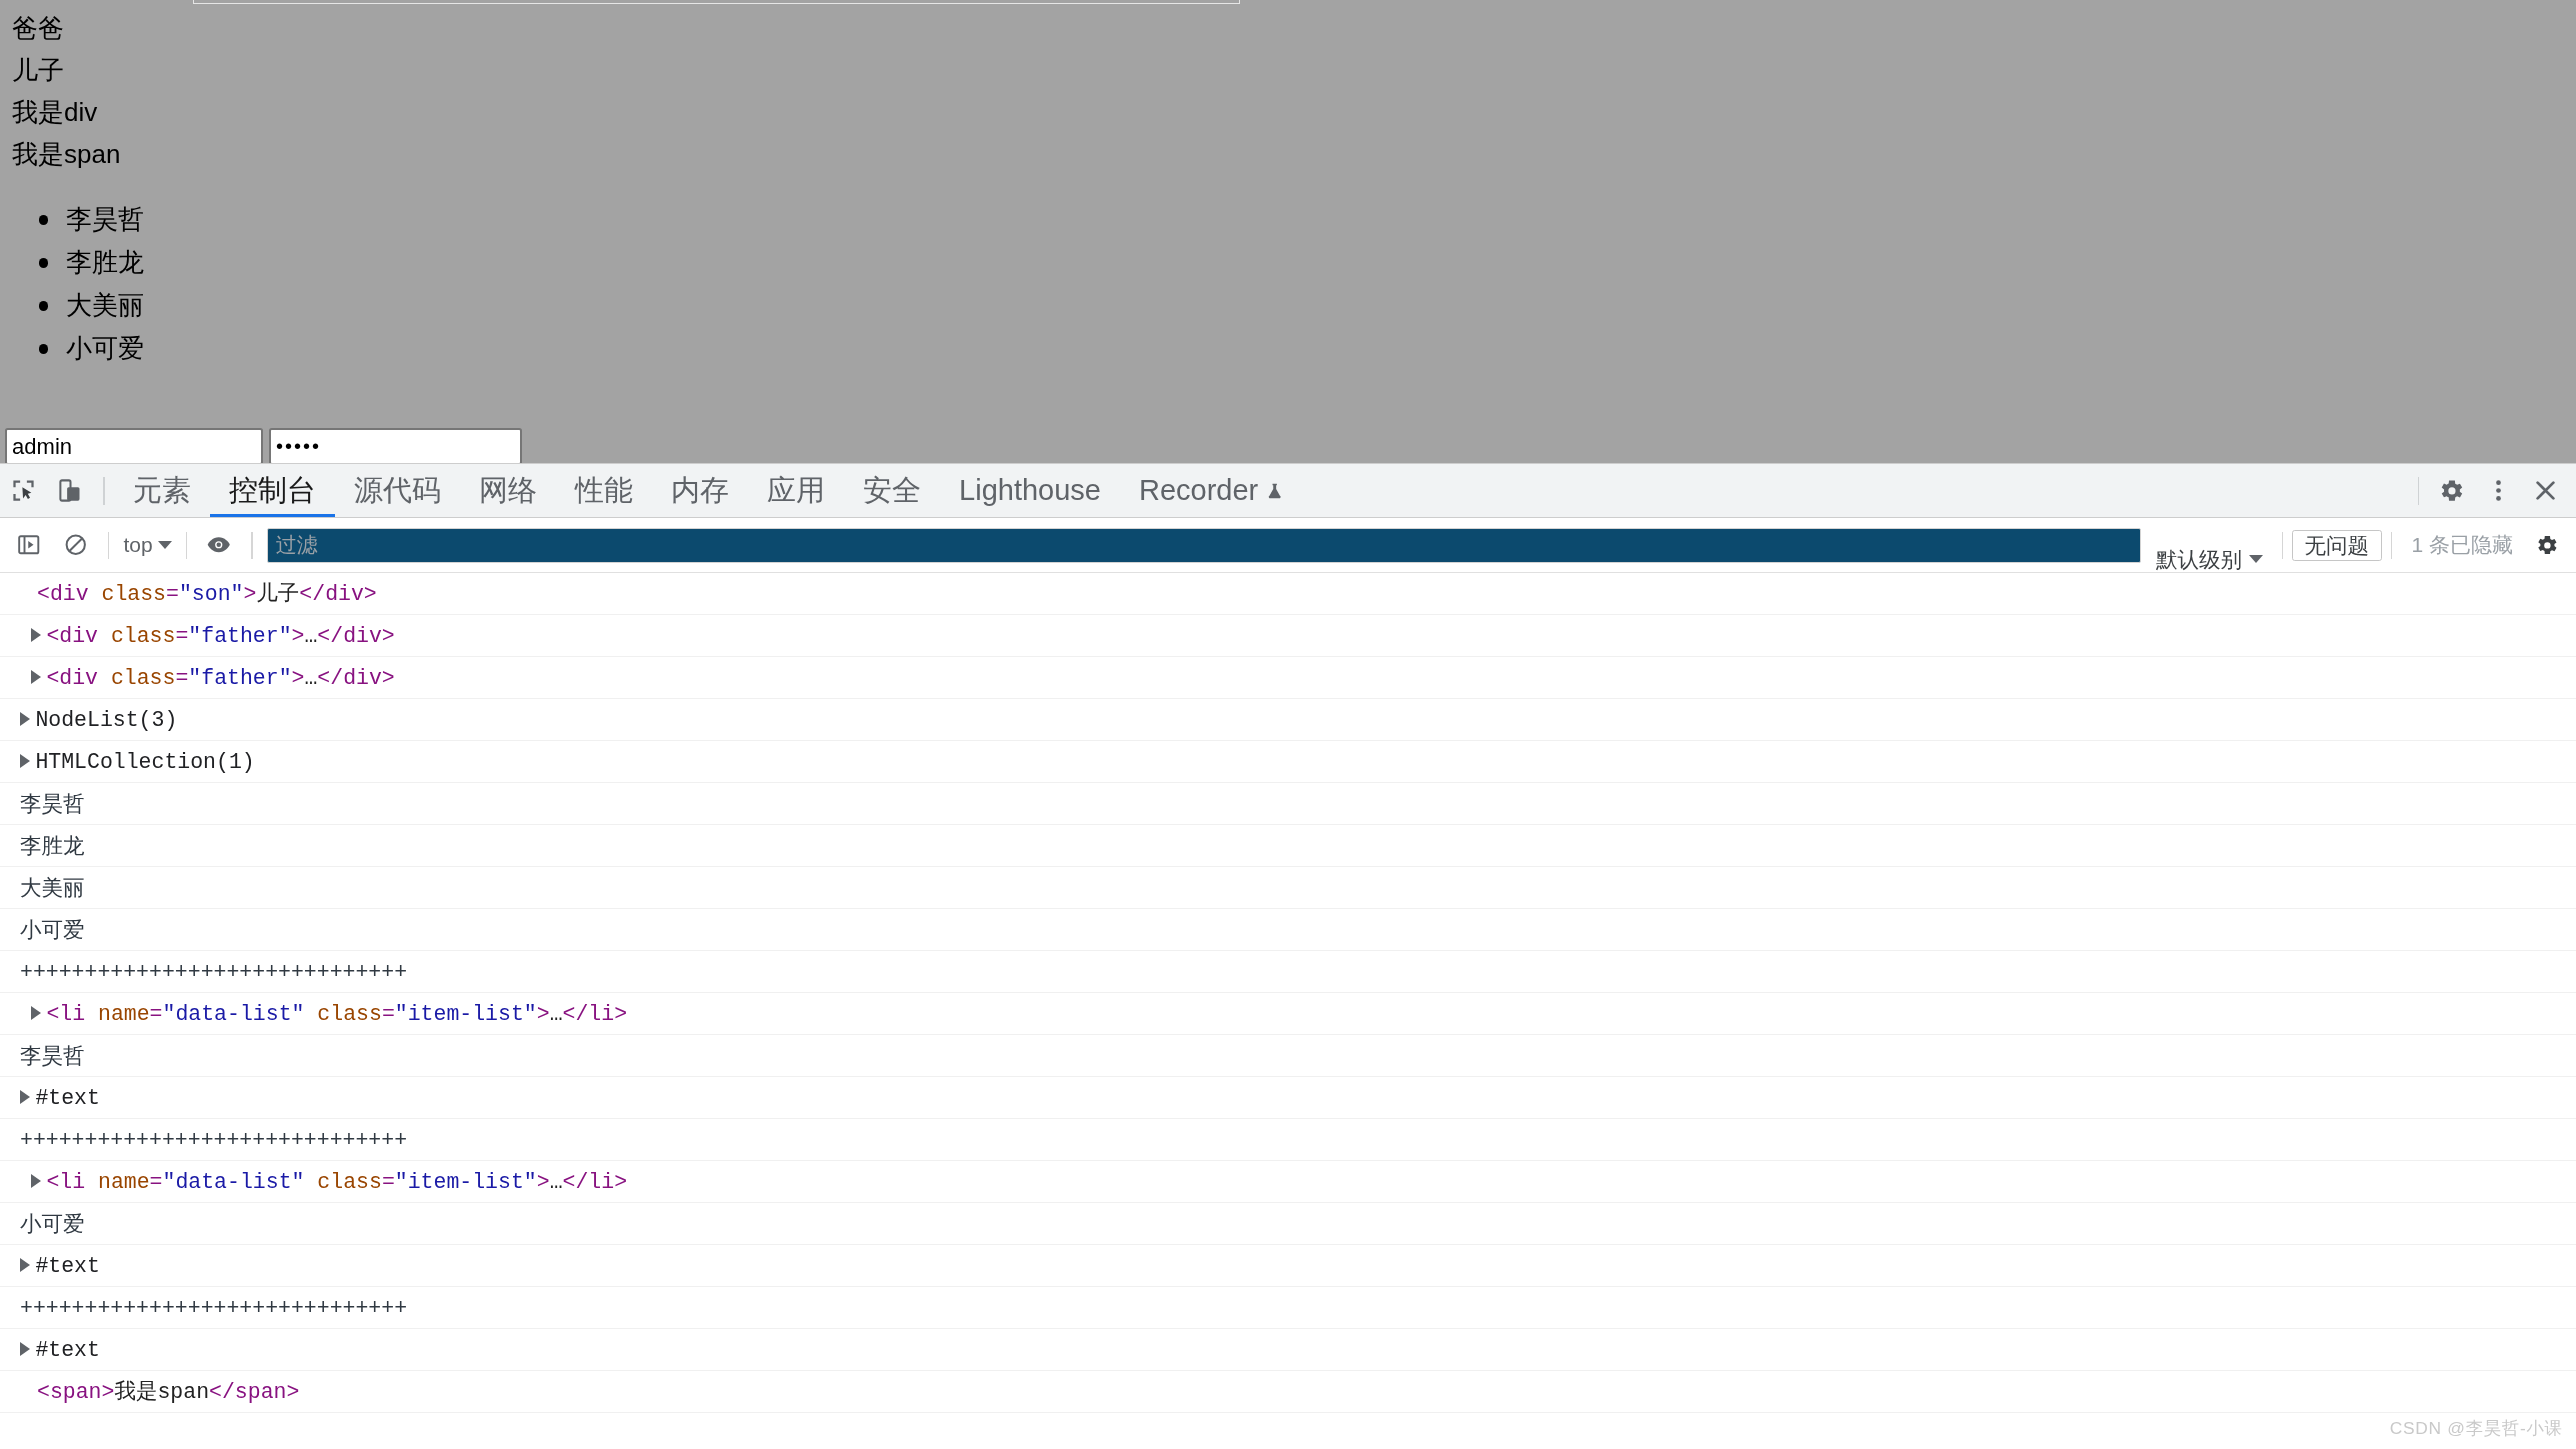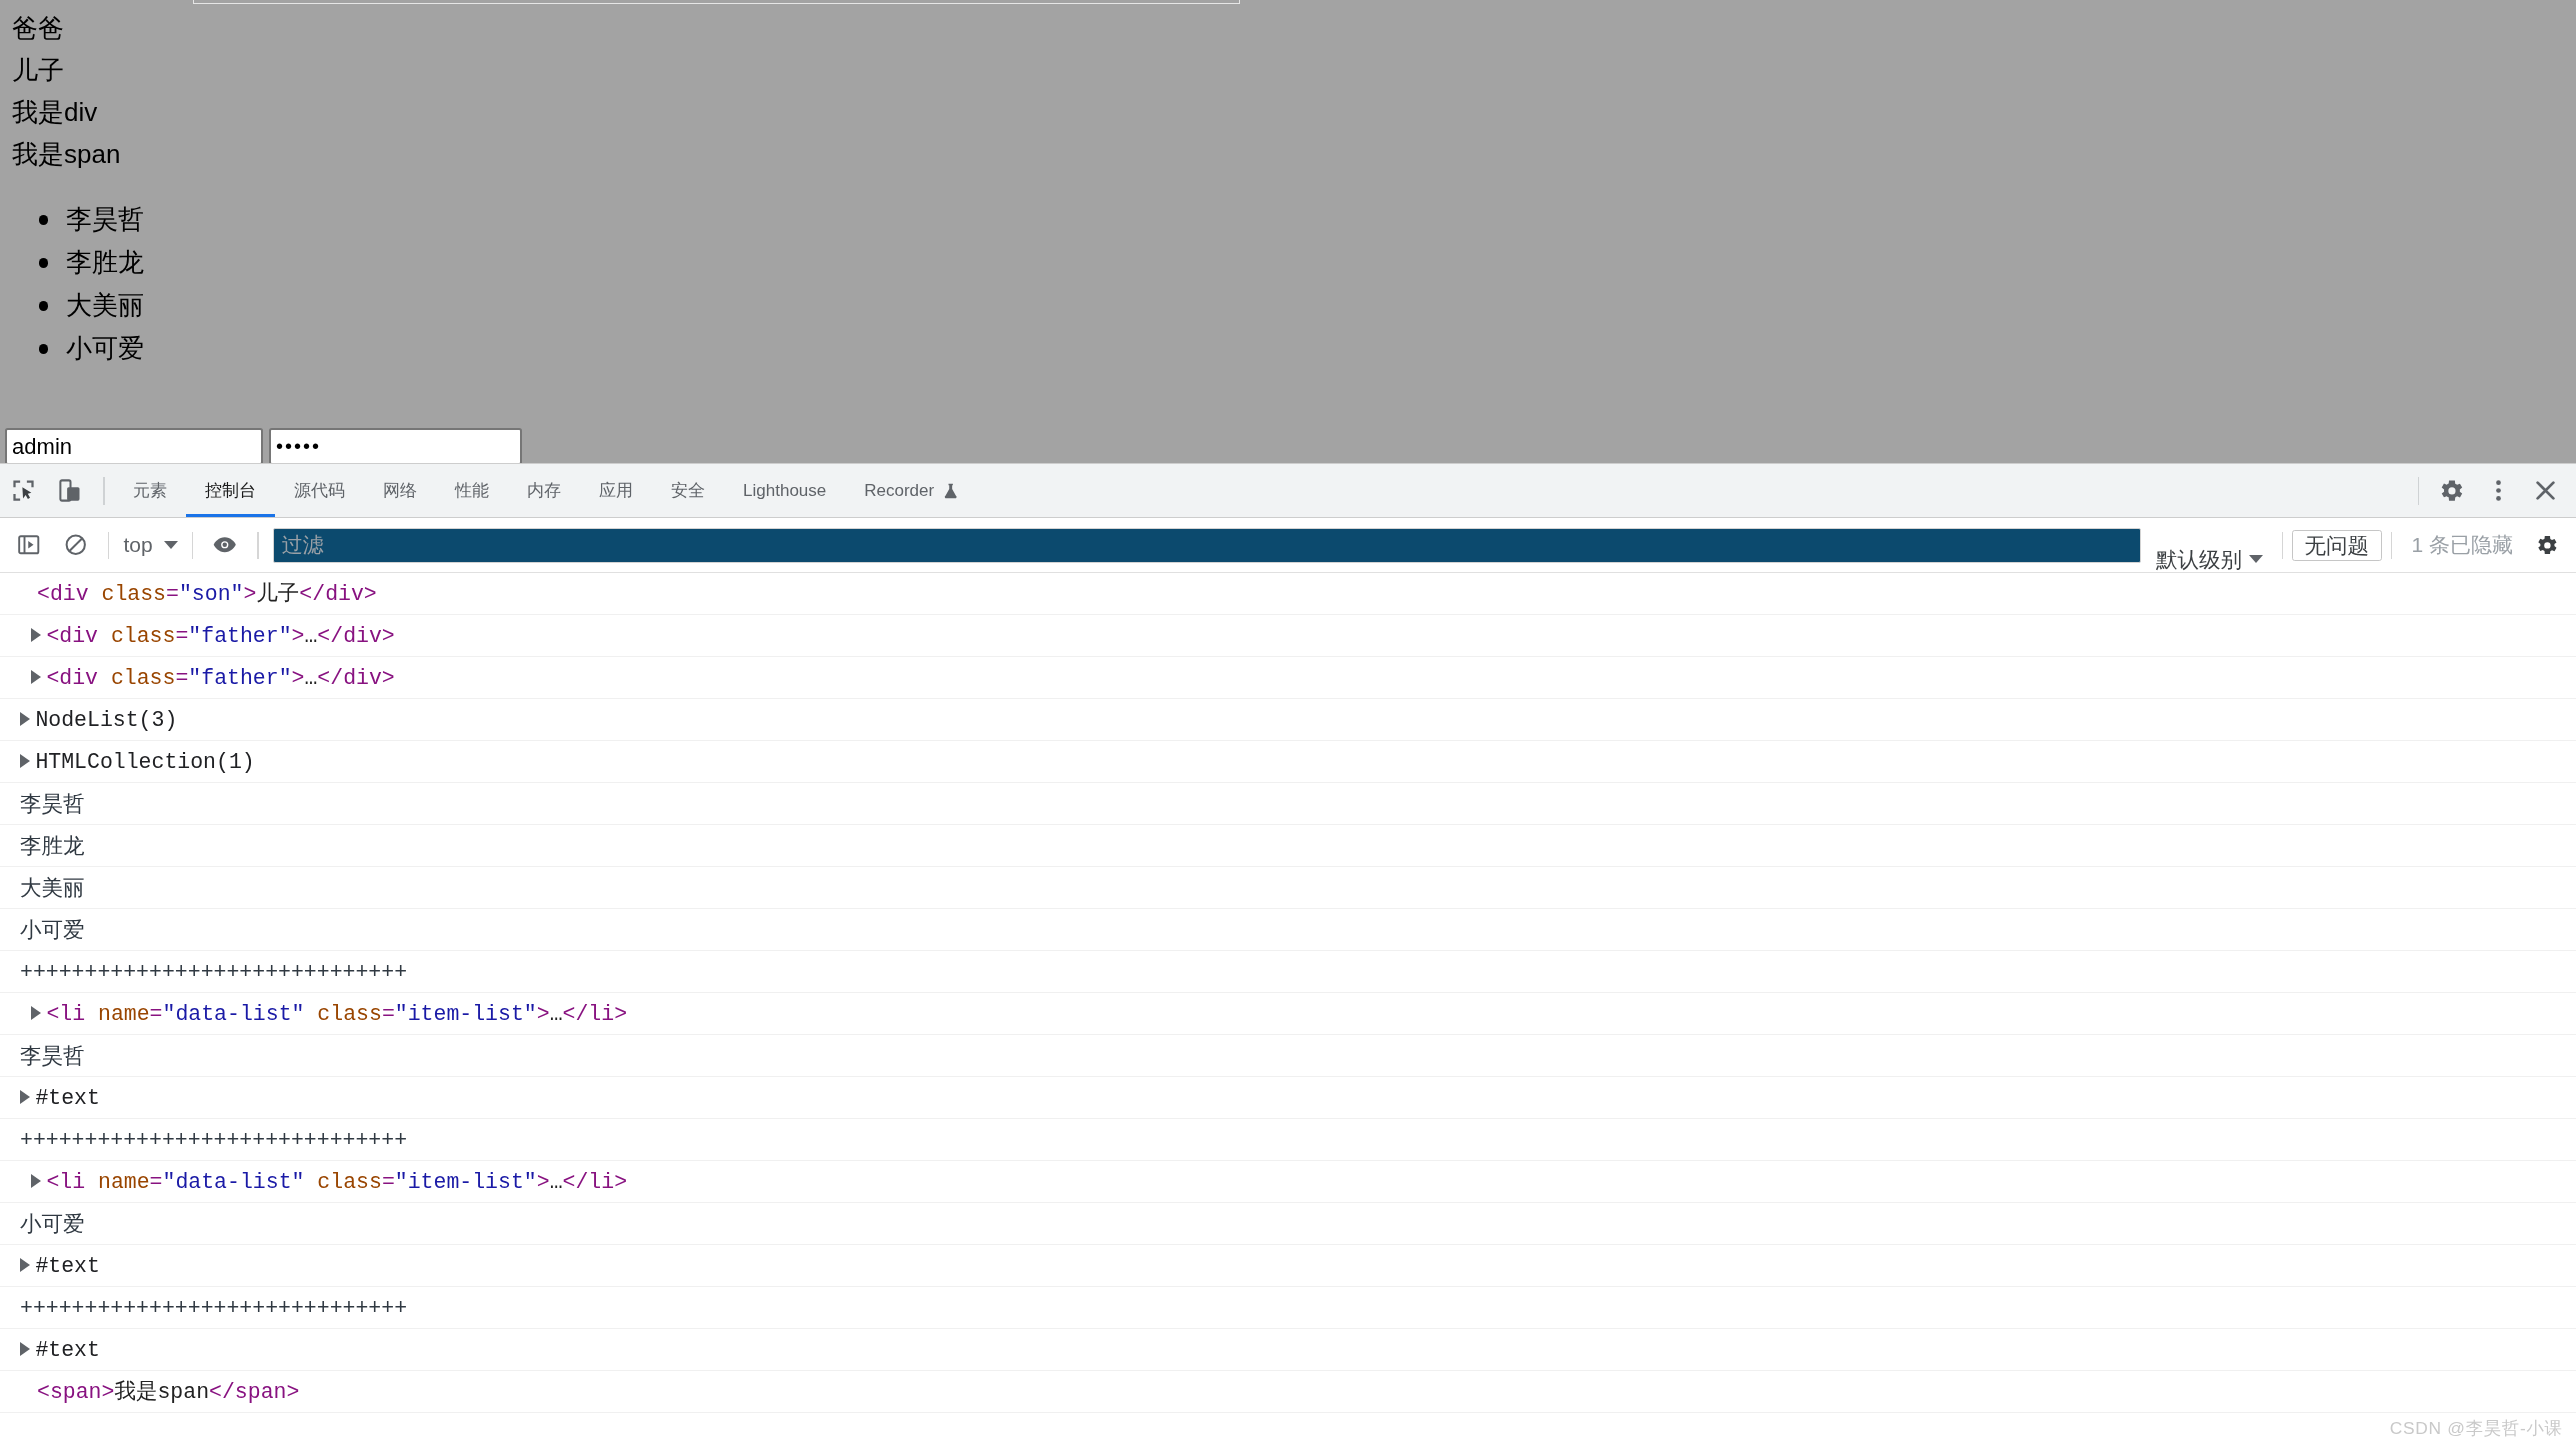--- a/index.html
+++ b/index.html
@@ -154,21 +154,21 @@
     display: flex;
     align-items: stretch;
     height: 53px;
   }
 
   .dt-tab {
     position: relative;
     display: flex;
     align-items: center;
     padding: 0 19px;
-    font-size: 17px;
+    font-size: 29px;
     color: #5f6368;
     white-space: nowrap;
     font-family: "Liberation Sans", sans-serif;
   }
   .dt-tab.active { color: #1a1a1a; }
   .dt-tab.active::after {
     content: "";
     position: absolute;
     left: 0; right: 0; bottom: 0;
     height: 3.4px;
@@ -201,21 +201,21 @@
     width: 1.3px;
     height: 27px;
     background: #d6d6d6;
     margin: 0 8.7px;
     flex: none;
   }
 
   .fb-context {
     display: flex;
     align-items: center;
-    gap: 11px;
+    gap: 5px;
     font-size: 21px;
     color: #5f6368;
     padding: 0 5.4px;
     font-family: "Liberation Sans", sans-serif;
   }
   .caret-down {
     width: 0; height: 0;
     border-left: 7.4px solid transparent;
     border-right: 7.4px solid transparent;
     border-top: 8.7px solid #5f6368;

